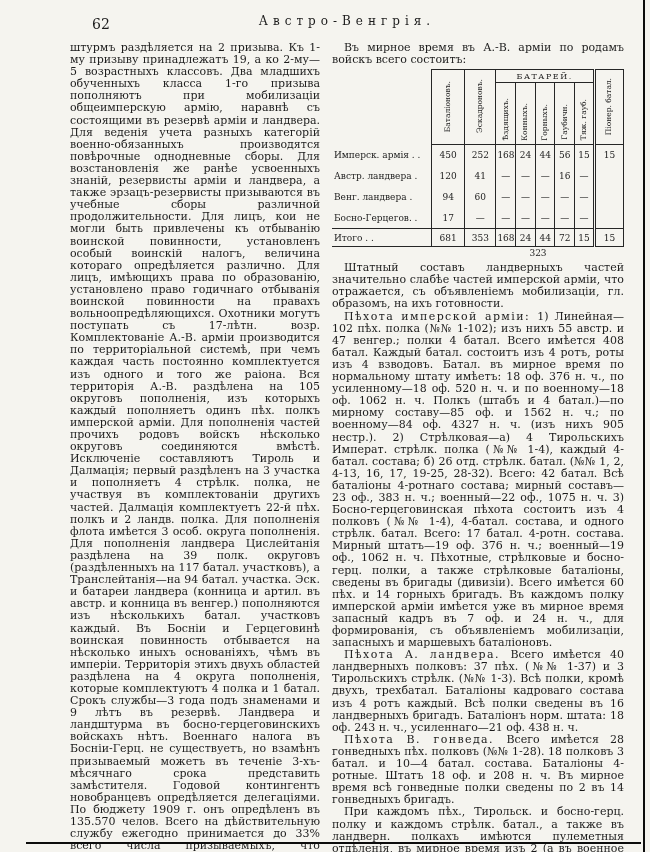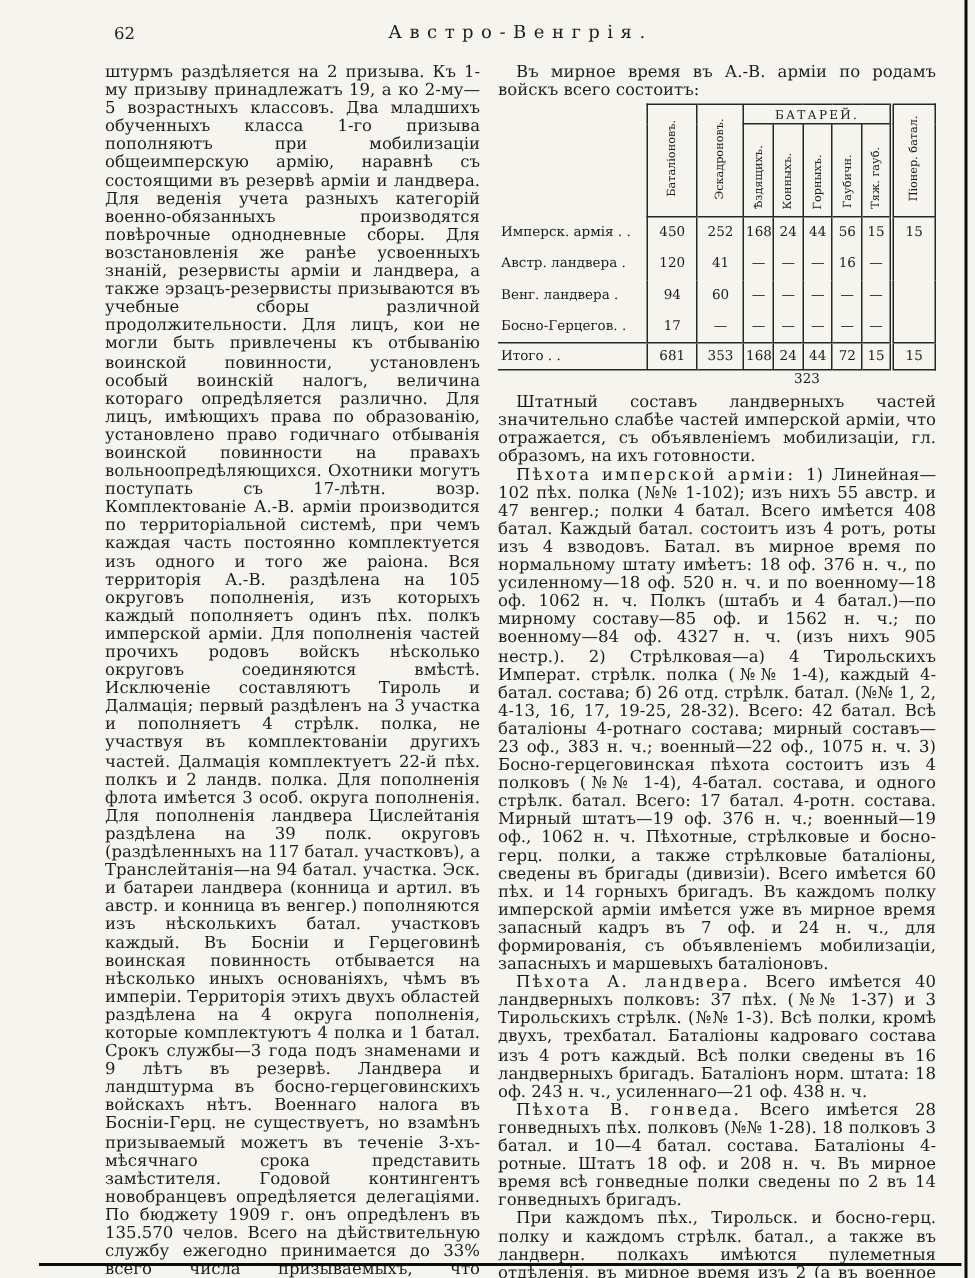--- a/index.html
+++ b/index.html
@@ -9,21 +9,21 @@
     font-family:"DejaVu Serif","Liberation Serif",serif;
     color:#1c1c1c;
     position:relative;
     overflow:hidden;
   }
   .page { position:absolute; inset:0; padding:14px 26px 12px 70px; }
   .edge-right { position:absolute; top:0; right:5px; width:2.5px; height:100%; background:#0c0c0c; }
   .edge-bottom { position:absolute; left:26px; right:9px; bottom:8px; height:2px; background:#0c0c0c; }
 
   .header { position:relative; height:20px; margin-bottom:8px; }
-  .pagenum { position:absolute; left:6px; top:2px; font-size:11px; }
+  .pagenum { position:absolute; left:22px; top:2px; font-size:14px; }
   .title { display:block; text-align:center; font-weight:normal; letter-spacing:5px; font-size:12px; }
 
   .cols { display:flex; gap:12px; }
   .col-left { width:250px; flex:none; }
   .col-right { flex:1; min-width:0; }
 
   .para { font-size:11px; line-height:12.1px; text-align:justify; text-indent:12px; margin:0; }
   .para.noindent { text-indent:0; }
   .gesperrt { letter-spacing:1.4px; }
 

